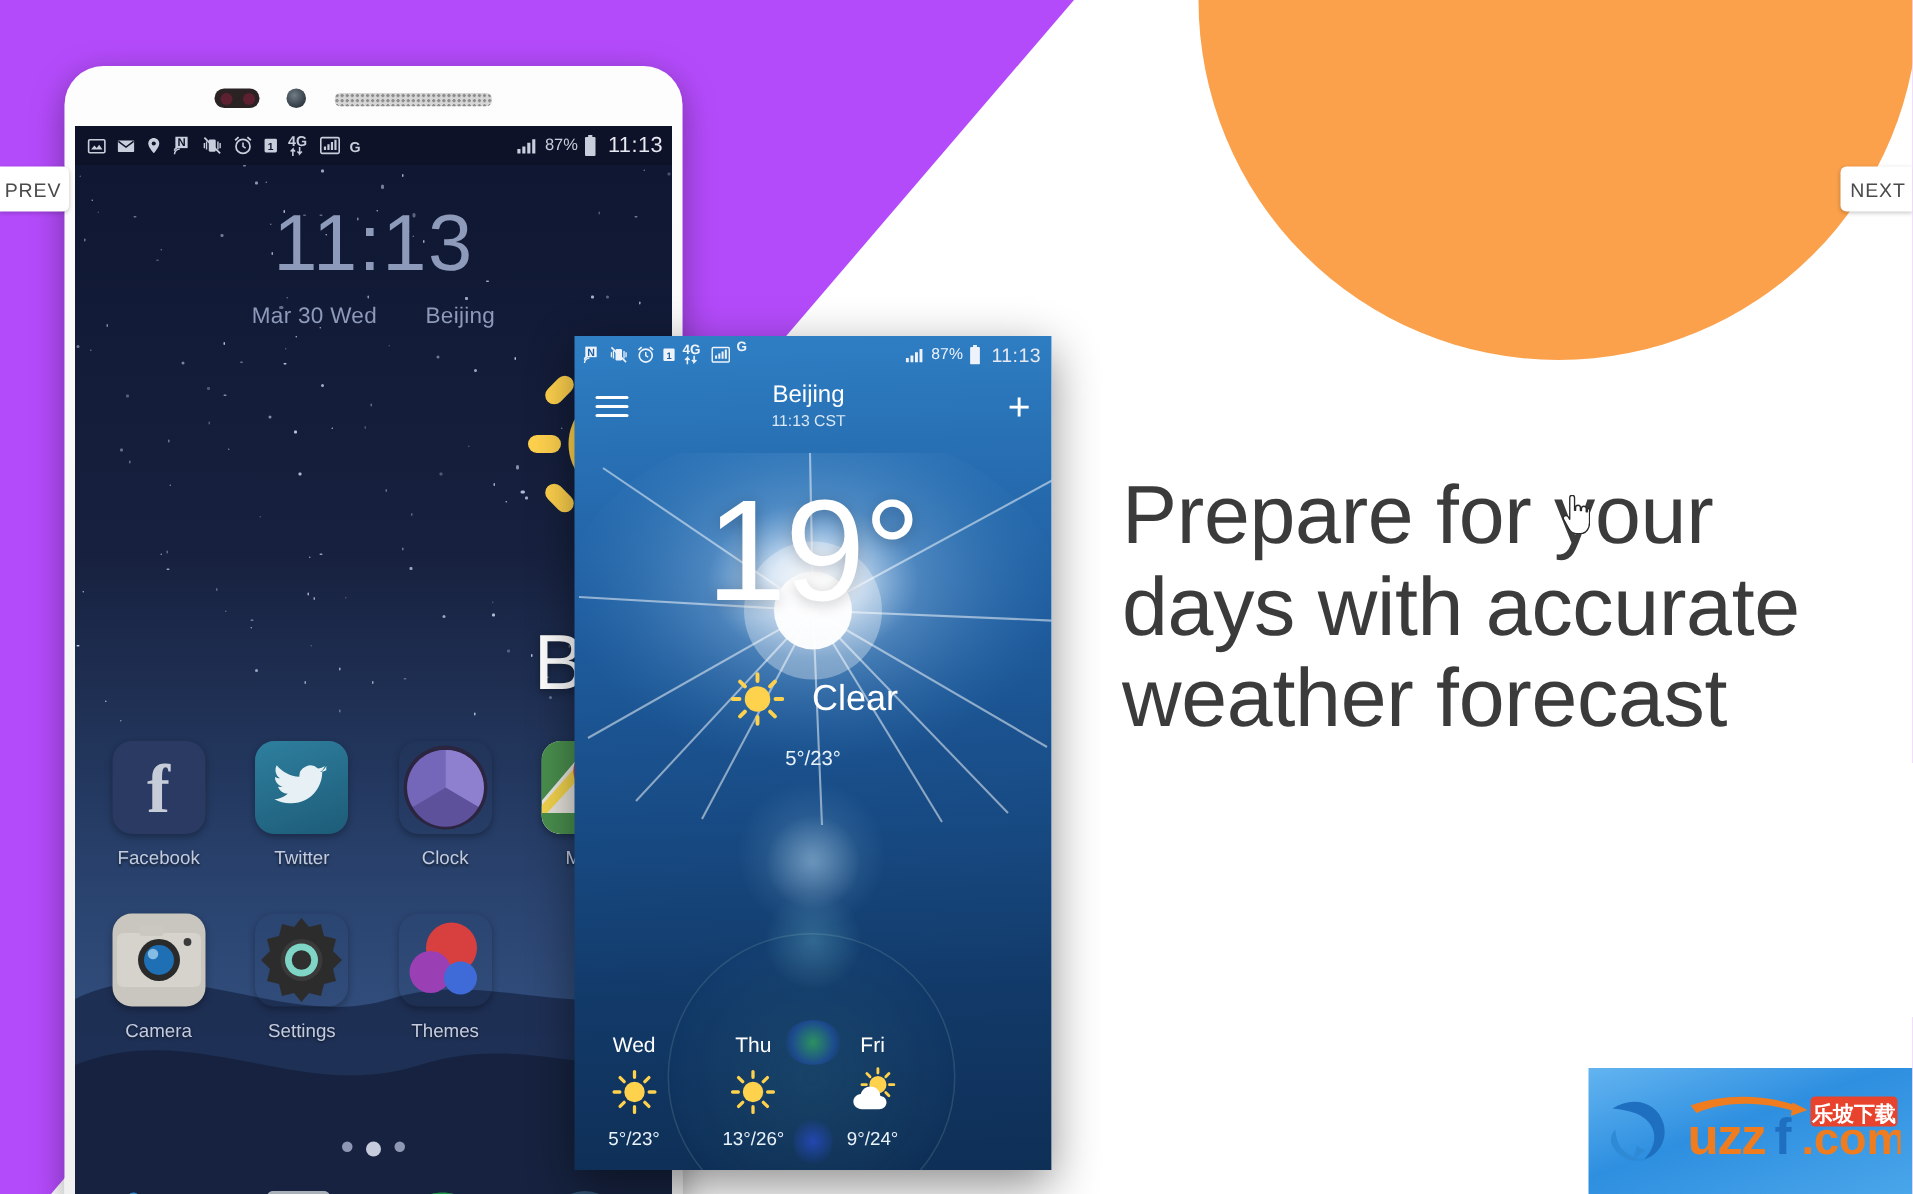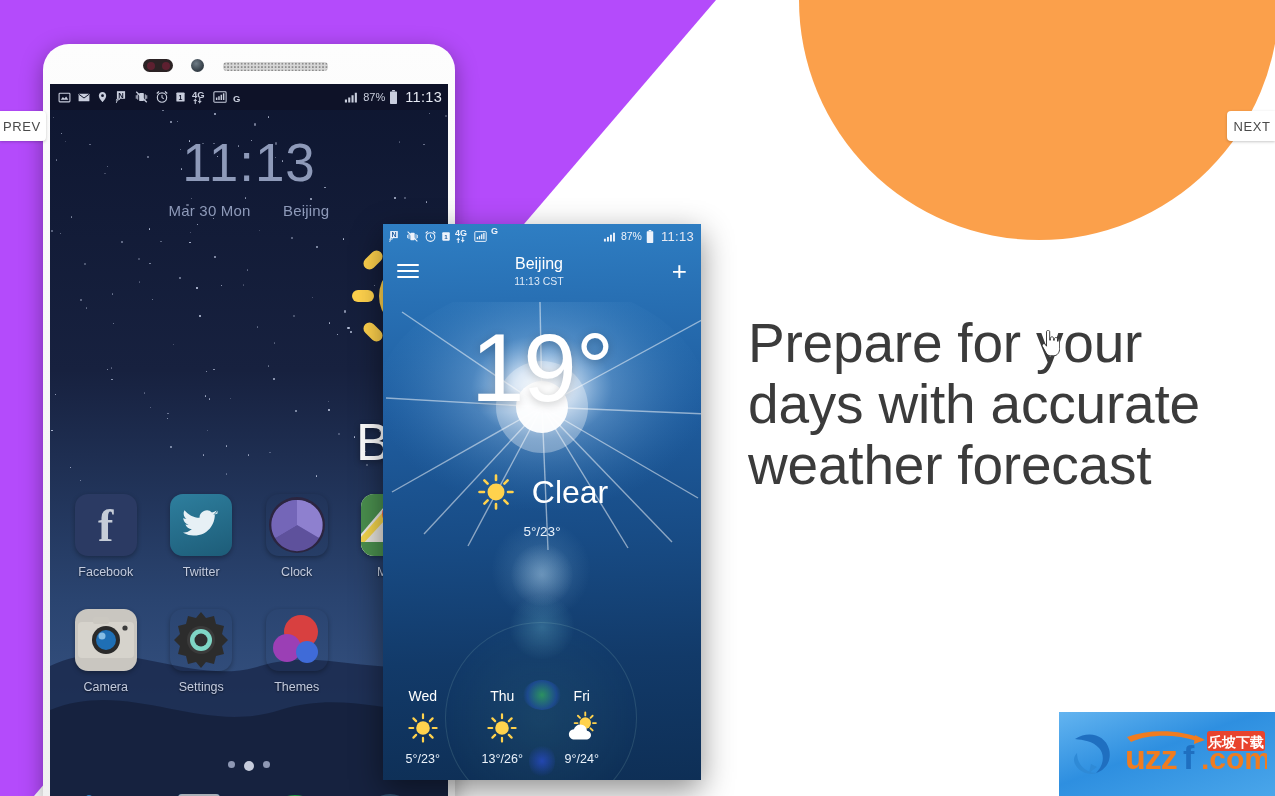--- a/index.html
+++ b/index.html
@@ -175,22 +175,22 @@
   .w-hamburger i { display:block; height:2px; background:#fff; border-radius:1px;}
   .w-city-wrap { flex:1 1 auto; text-align:center; margin-left:-6px;}
   .w-city { font-size:16px; line-height:1.15; }
   .w-citytime { font-size:10.5px; color:#dce8f6; margin-top:1px;}
   .w-plus { font-size:26px; line-height:1; font-weight:300; cursor:pointer; width:22px; text-align:right;}
 
   .w-temp {
     position:relative; text-align:center; font-size:96px; font-weight:300; line-height:1;
     margin-top:26px; letter-spacing:-1px; text-shadow:0 2px 10px rgba(0,0,0,.22);
   }
-  .w-cond { position:relative; margin-top:56px; display:flex; align-items:center;
-            justify-content:center; gap:16px; font-size:32px; }
+  .w-cond { position:relative; margin-top:30px; display:flex; align-items:center;
+            justify-content:center; gap:16px; font-size:24px; }
   .w-range { position:relative; text-align:center; font-size:13.5px; margin-top:12px; color:#eaf2fb;}
 
   .w-forecast {
     position:absolute; left:0; bottom:14px; width:100%;
     display:grid; grid-template-columns:repeat(4,1fr);
   }
   .w-day { display:flex; flex-direction:column; align-items:center; gap:7px; }
   .w-day .d { font-size:14px; }
   .w-day .r { font-size:12.5px; color:#eaf2fb;}
 
@@ -418,21 +418,21 @@
               <rect x="4" y="0" width="4" height="2" fill="#c9cedd"></rect>
               <rect x="1" y="2" width="10" height="18" rx="1" fill="#c9cedd"></rect>
             </svg>
           <span class="sb-time">11:13</span>
         </span>
       </div>
 
       <div class="clockwidget">
         <div class="cw-time">11:13</div>
         <div class="cw-sub">
-          <span>Mar 30 Mon</span>
+          <span>Mar 30 Wed</span>
           <span>Beijing</span>
         </div>
       </div>
 
       <div class="sun-widget">
         <div class="sun-core"></div>
         <div class="ray" style="left:54px;top:-2px;width:12px;height:22px;"></div>
         <div class="ray" style="left:54px;top:100px;width:12px;height:22px;"></div>
         <div class="ray" style="left:-2px;top:54px;width:22px;height:12px;"></div>
 

